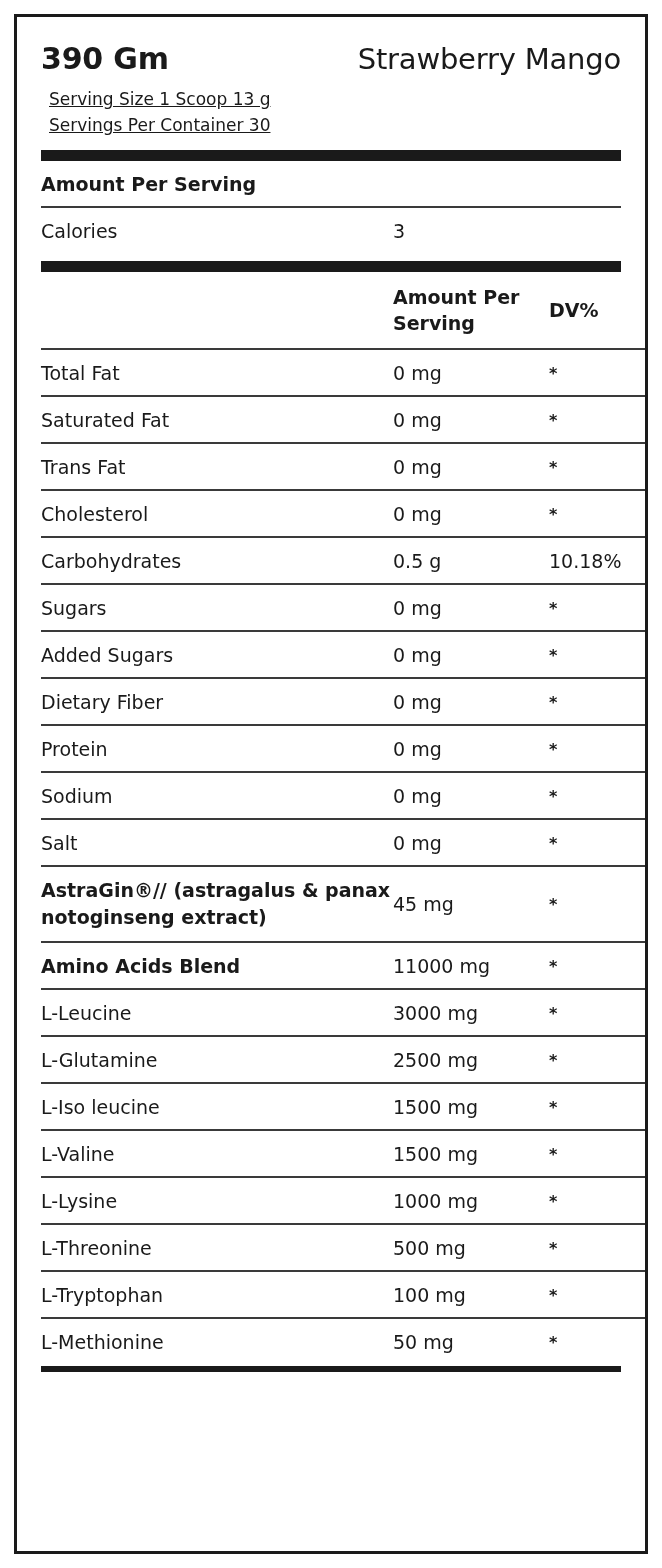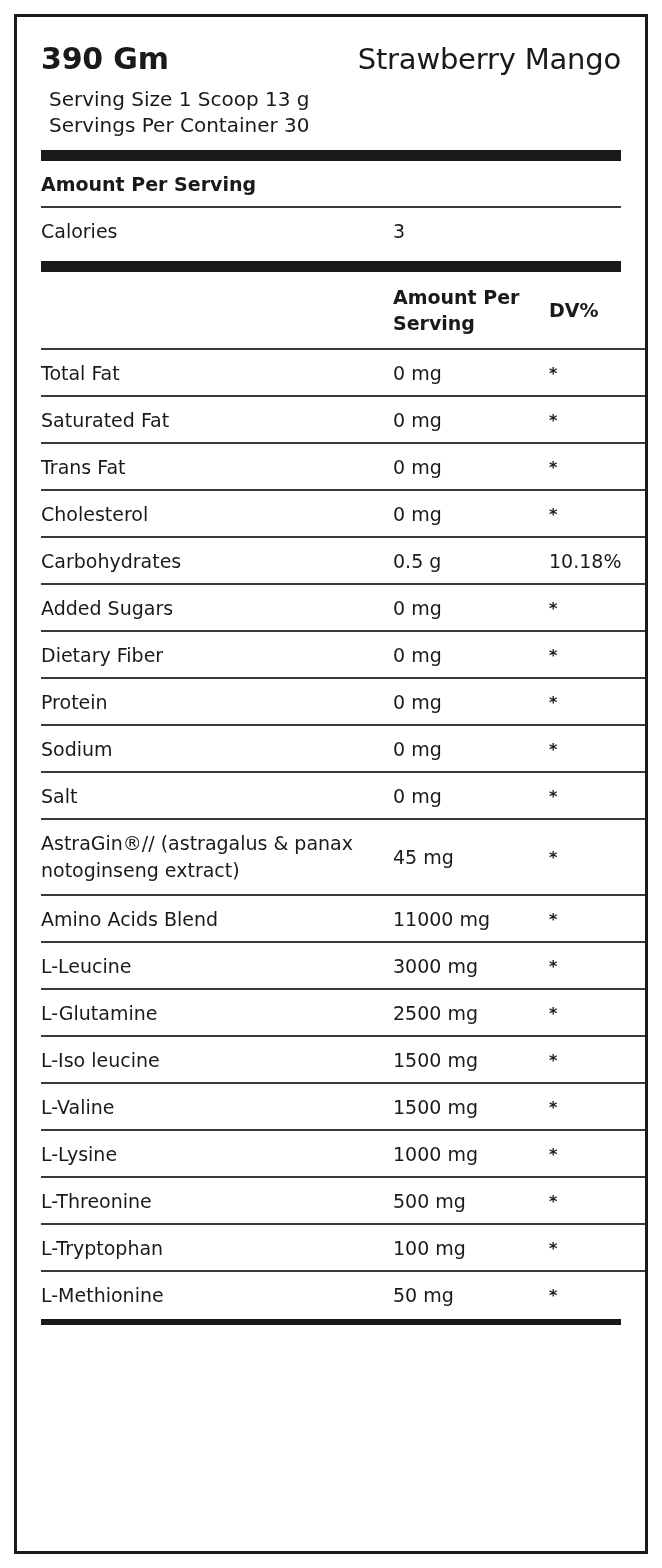--- a/index.html
+++ b/index.html
@@ -41,23 +41,24 @@
   }
   .head-flavor {
     font-size: 29px;
     font-weight: normal;
     letter-spacing: -0.2px;
   }
   .serving-lines {
     padding: 8px 0 4px 8px;
   }
   .serving-lines div {
-    font-size: 20px;
+    font-size: 17px;
     line-height: 26px;
     font-weight: normal;
+    text-decoration: underline;
   }
   .rule-thick {
     height: 11px;
     background: #1a1a1a;
     margin: 8px 0 0 0;
   }
   .rule-thin {
     height: 2px;
     background: #3a3a3a;
   }
@@ -75,21 +76,21 @@
     font-size: 19px;
     vertical-align: middle;
     padding: 12px 0 11px 0;
     border-bottom: 2px solid #3a3a3a;
   }
   tr.no-rule td { border-bottom: none; }
   .c-name { width: 350px; }
   .c-amt  { width: 140px; }
   .c-dv   { width: 100px; margin-top: 36px; }
   .c-amt, .c-dv { padding-left: 2px; }
-  .bold { font-weight: normal; }
+  .bold { font-weight: bold; }
   .col-head td {
     font-weight: bold;
     font-size: 19px;
     line-height: 26px;
     padding-top: 12px;
     padding-bottom: 12px;
   }
   .col-head .c-amt { padding-right: 14px; }
   .dv-star { font-weight: bold; font-size: 16px; }
   .two-line td { padding-top: 10px; padding-bottom: 10px; line-height: 27px; }
@@ -160,20 +161,25 @@
         <td class="c-name">Cholesterol</td>
         <td class="c-amt">0 mg</td>
         <td class="c-dv dv-star">*</td>
       </tr>
       <tr>
         <td class="c-name">Carbohydrates</td>
         <td class="c-amt">0.5 g</td>
         <td class="c-dv">10.18%</td>
       </tr>
       <tr>
+        <td class="c-name">Sugars</td>
+        <td class="c-amt">0 mg</td>
+        <td class="c-dv dv-star">*</td>
+      </tr>
+      <tr>
         <td class="c-name">Added Sugars</td>
         <td class="c-amt">0 mg</td>
         <td class="c-dv dv-star">*</td>
       </tr>
       <tr>
         <td class="c-name">Dietary Fiber</td>
         <td class="c-amt">0 mg</td>
         <td class="c-dv dv-star">*</td>
       </tr>
       <tr>

